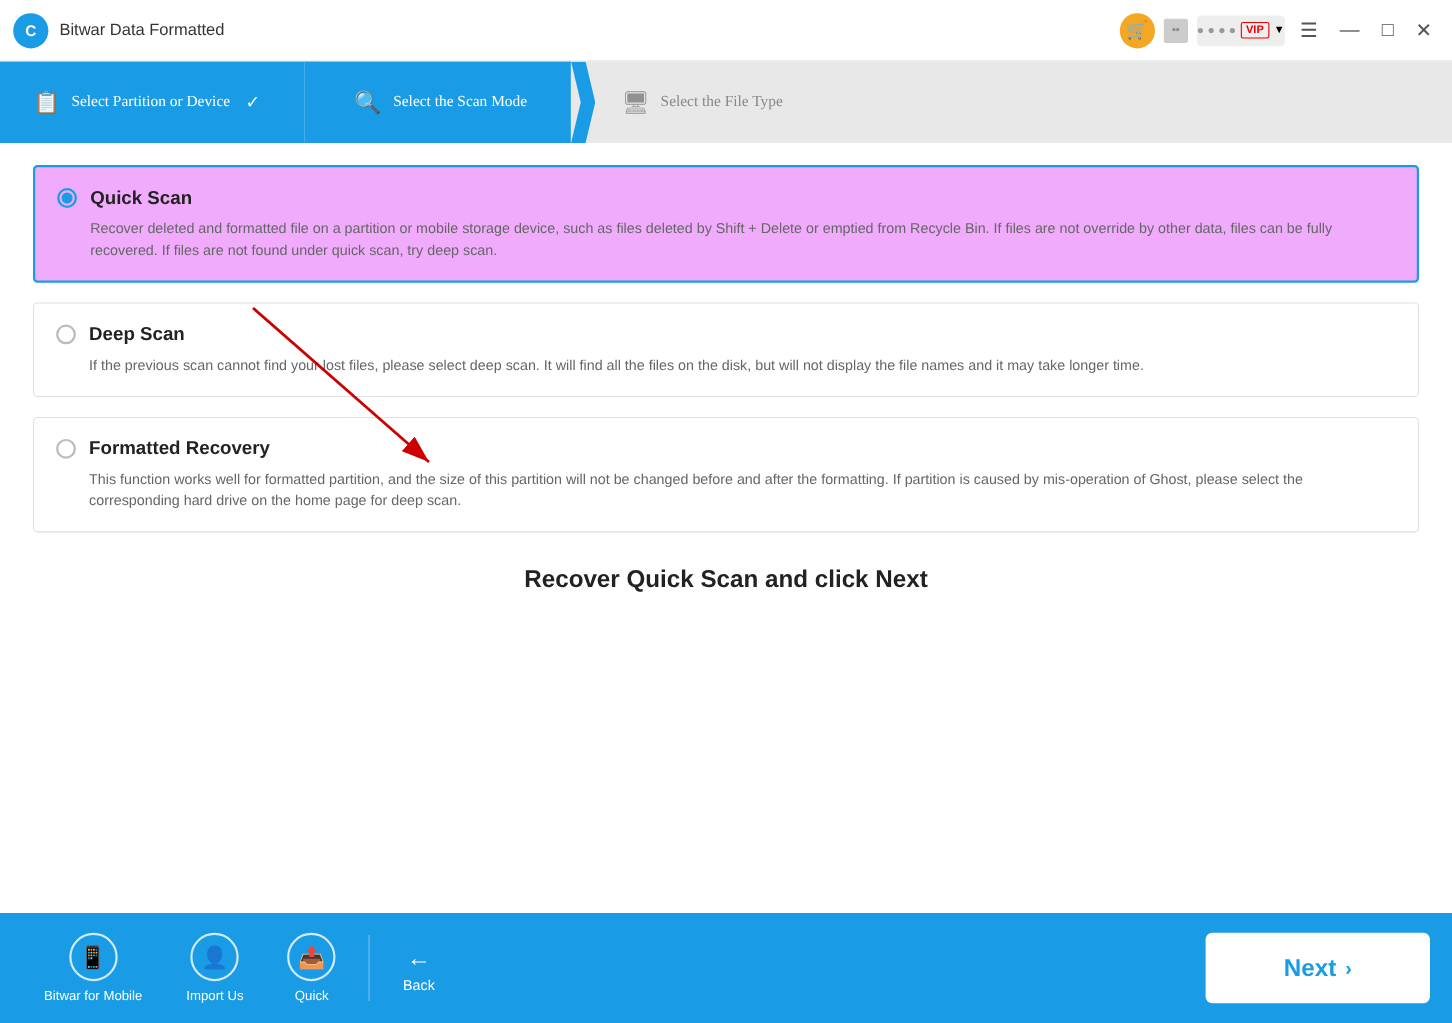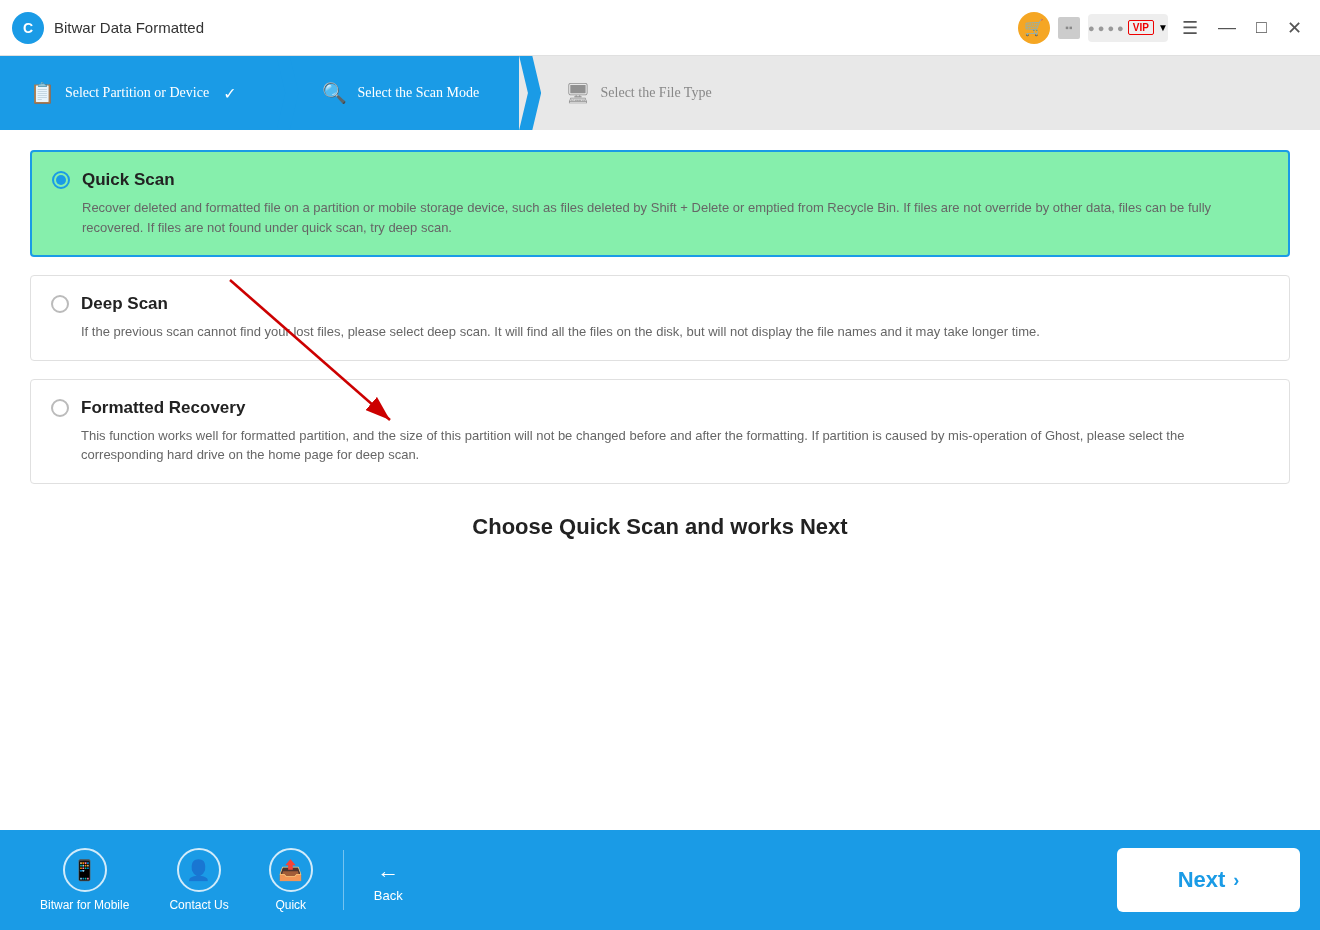--- a/index.html
+++ b/index.html
@@ -66,21 +66,21 @@
     .main-content {
       flex: 1; padding: 20px 30px; background: #fff; overflow: hidden;
       position: relative;
     }
 
     
     .scan-option {
       border: 1px solid #e0e0e0; border-radius: 4px;
       padding: 18px 20px; margin-bottom: 18px; cursor: pointer;
     }
-    .scan-option.selected { border: 2px solid #1a9be6; background: #86efac; }
+    .scan-option.selected { border: 2px solid #1a9be6; background: #f0abfc; }
     .scan-option-header { display: flex; align-items: center; gap: 12px; margin-bottom: 8px; }
     .radio-btn {
       width: 18px; height: 18px; border-radius: 50%;
       border: 2px solid #1a9be6; display: flex; align-items: center; justify-content: center;
       flex-shrink: 0;
     }
     .radio-btn.checked::after {
       content: ''; width: 10px; height: 10px;
       background: #1a9be6; border-radius: 50%;
     }
@@ -113,21 +113,21 @@
     .footer-divider { width: 1px; height: 60px; background: rgba(255,255,255,0.4); margin: 0 10px; }
     .footer-back {
       display: flex; flex-direction: column; align-items: center;
       gap: 4px; padding: 10px 20px; cursor: pointer; background: none; border: none;
     }
     .footer-back-icon { color: #fff; font-size: 22px; }
     .footer-back-label { color: #fff; font-size: 13px; }
     .footer-spacer { flex: 1; }
     .next-btn {
       background: #fff; color: #1a9be6; border: none;
-      width: 183px; height: 64px; border-radius: 6px;
+      width: 204px; height: 64px; border-radius: 6px;
       font-size: 22px; font-weight: 600; cursor: pointer;
       display: flex; align-items: center; justify-content: center; gap: 8px;
     }
     .next-btn-chevron { font-size: 18px; }
   </style>
 </head>
 <body>
 
 <div class="titlebar">
   <div class="titlebar-logo">
@@ -193,32 +193,32 @@
 
   <svg style="position:absolute;top:140px;left:100px;width:380px;height:200px;pointer-events:none;">
     <defs>
       <marker id="arrowhead" markerWidth="10" markerHeight="7" refX="10" refY="3.5" orient="auto">
         <polygon points="0 0, 10 3.5, 0 7" fill="#cc0000"></polygon>
       </marker>
     </defs>
     <line x1="130" y1="10" x2="290" y2="150" stroke="#cc0000" stroke-width="2.5" marker-end="url(#arrowhead)"></line>
   </svg>
 
-  <p class="annotation-text">Choose Quick Scan and works Next</p>
+  <p class="annotation-text">Recover Quick Scan and click Next</p>
 </div>
 
 <div class="footer">
   <div class="footer-actions">
     <button class="footer-btn">
       <div class="footer-btn-icon">📱</div>
       <span class="footer-btn-label">Bitwar for Mobile</span>
     </button>
     <button class="footer-btn">
       <div class="footer-btn-icon">👤</div>
-      <span class="footer-btn-label">Contact Us</span>
+      <span class="footer-btn-label">Import Us</span>
     </button>
     <button class="footer-btn">
       <div class="footer-btn-icon">📤</div>
       <span class="footer-btn-label">Quick</span>
     </button>
     <div class="footer-divider"></div>
     <button class="footer-back">
       <span class="footer-back-icon">←</span>
       <span class="footer-back-label">Back</span>
     </button>

